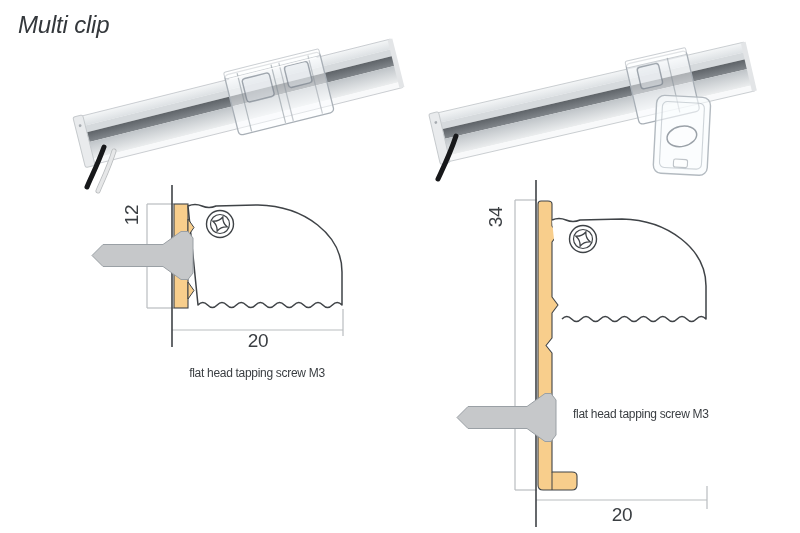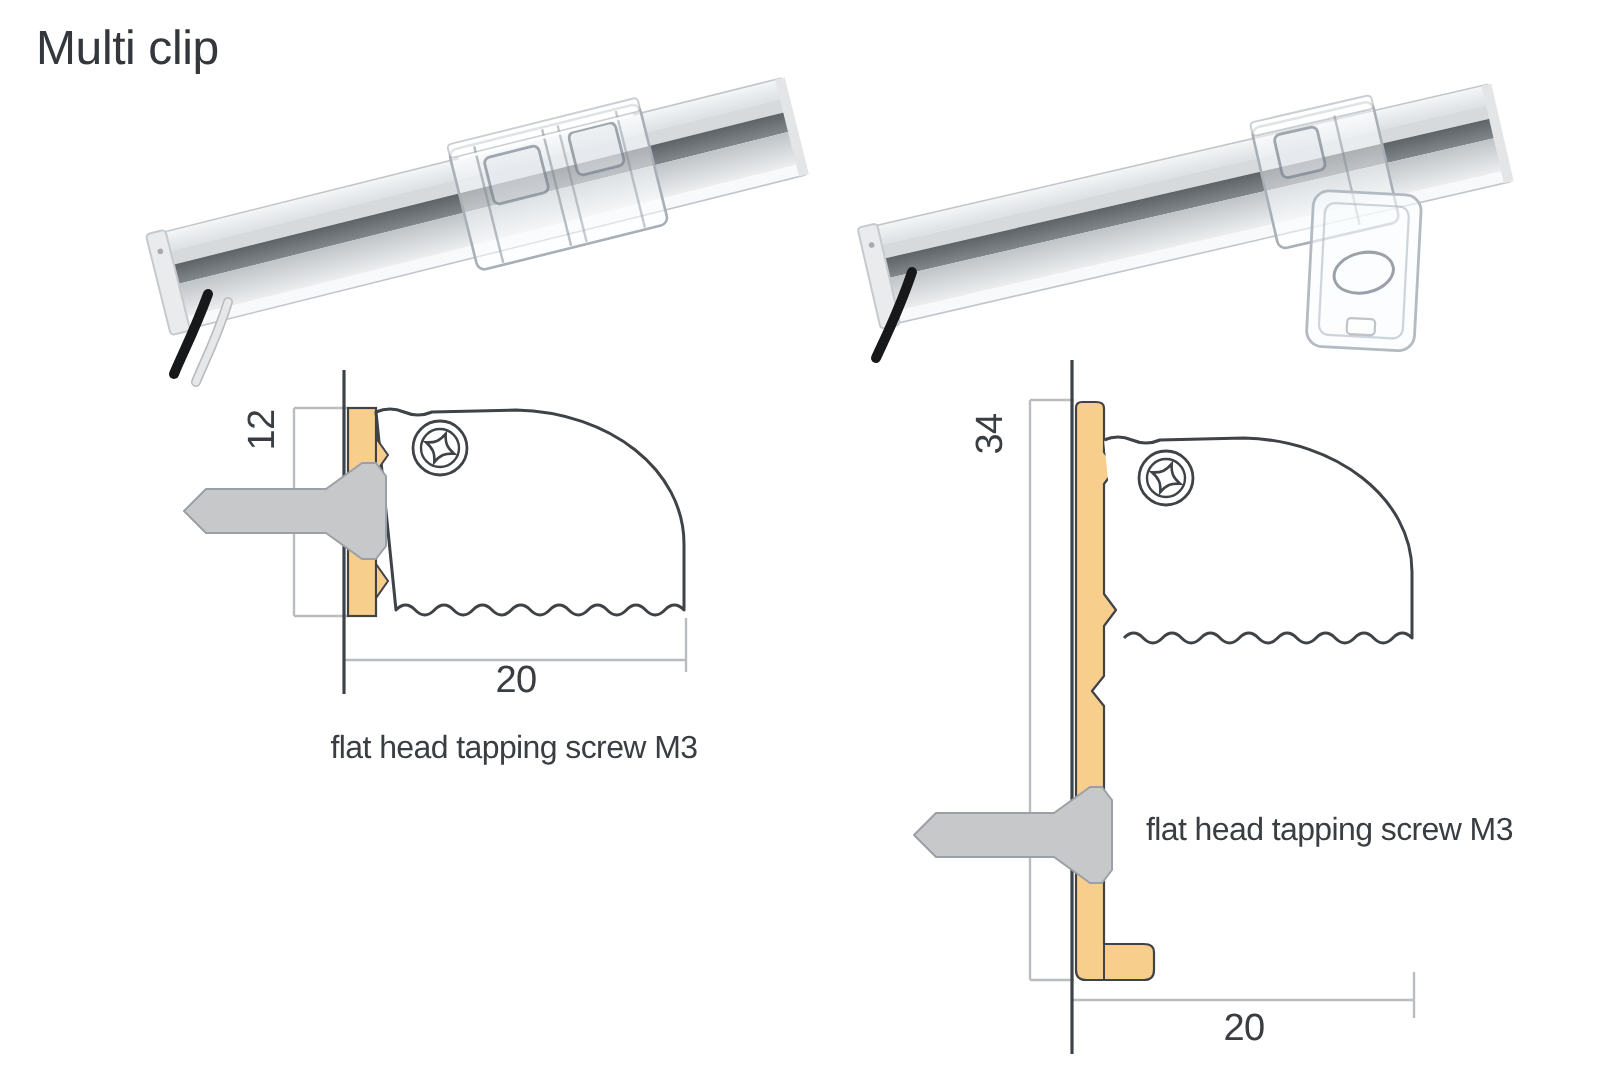--- a/index.html
+++ b/index.html
@@ -3,24 +3,24 @@
 <meta charset="utf-8">
 <style>
   html,body{margin:0;padding:0;background:#ffffff;}
   .stage{
     position:relative;width:800px;height:533px;background:#ffffff;overflow:hidden;
     font-family:"Liberation Sans",sans-serif;color:#3a3e42;
   }
   .stage svg{position:absolute;left:0;top:0;}
   .page-title{
     position:absolute;left:18px;top:11px;
-    font-size:24px;font-weight:500;letter-spacing:-0.2px;color:#34383c;
+    font-size:24px;font-weight:500;letter-spacing:-0.2px;color:#34383c;font-style:italic;
   }
   .caption{
-    position:absolute;font-size:16px;letter-spacing:-0.3px;color:#3a3e42;white-space:nowrap;
+    position:absolute;font-size:12px;letter-spacing:-0.3px;color:#3a3e42;white-space:nowrap;
   }
   .caption.centered{text-align:center;}
   .dim-label{
     position:absolute;font-size:19px;letter-spacing:-0.3px;color:#3a3e42;white-space:nowrap;
     transform:translate(-50%,-50%);
   }
   .dim-label.vert{transform:translate(-50%,-50%) rotate(-90deg);}
 </style>
 </head>
 <body>

